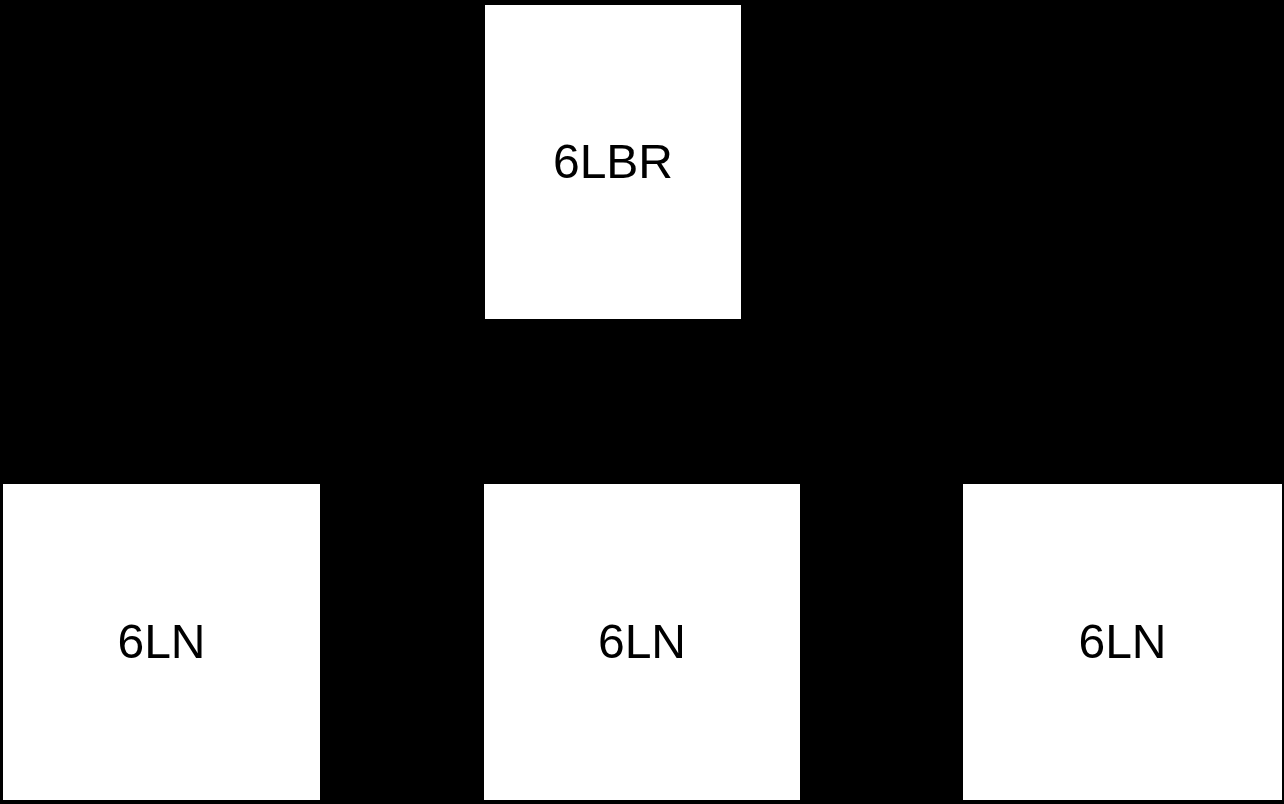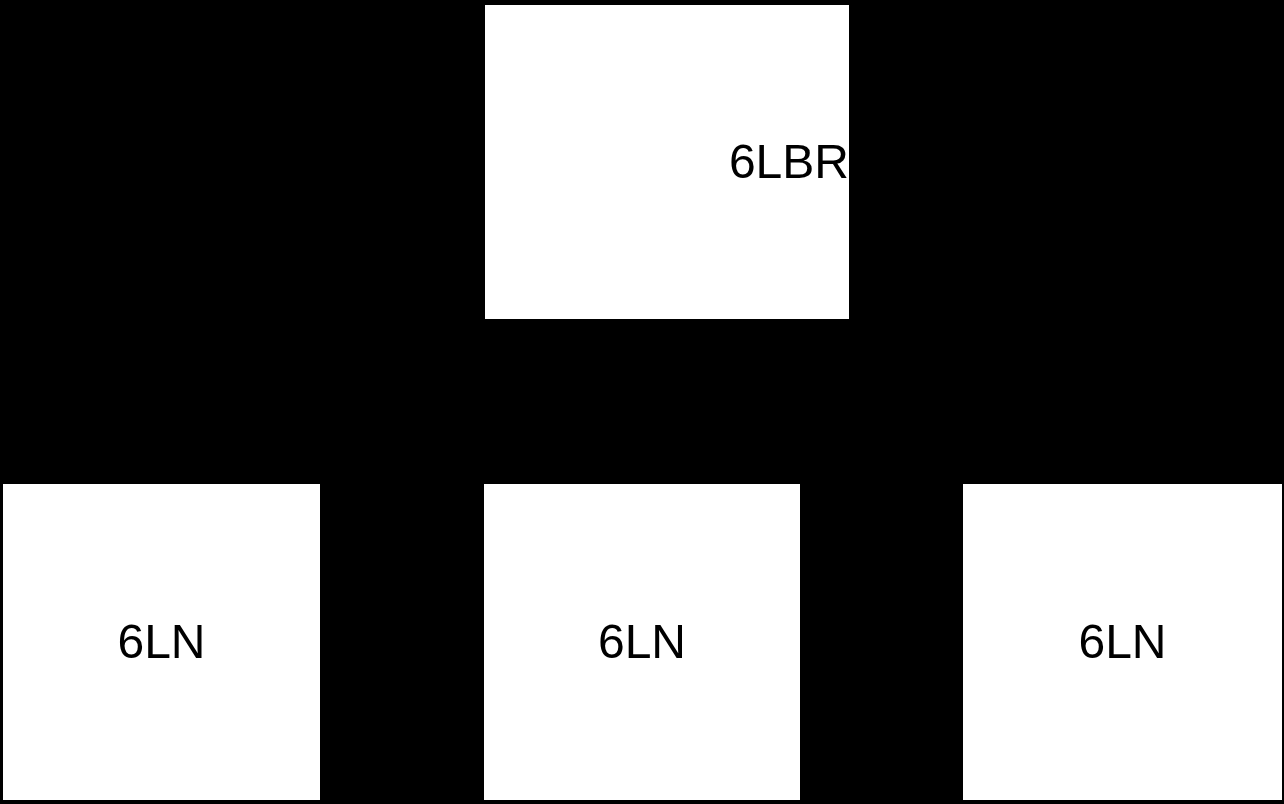--- a/index.html
+++ b/index.html
@@ -40,23 +40,22 @@
     line-height: 1;
     color: #000000;
     white-space: nowrap;
     text-align: center;
   }
 
   
   #node-6lbr {
     left: 485px;
     top: 5px;
-    width: 364px;
+    width: 256px;
     height: 314px;
-    justify-content: flex-end;
   }
 
   
   #node-6ln-left {
     left: 3px;
     top: 484px;
     width: 317px;
     height: 316px;
   }
   #node-6ln-center {

